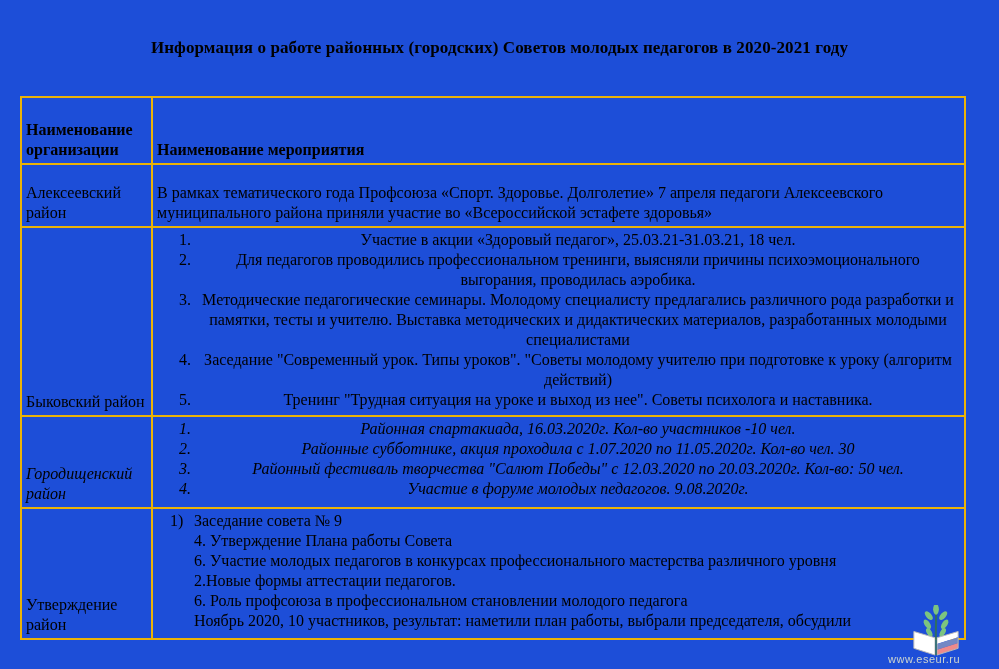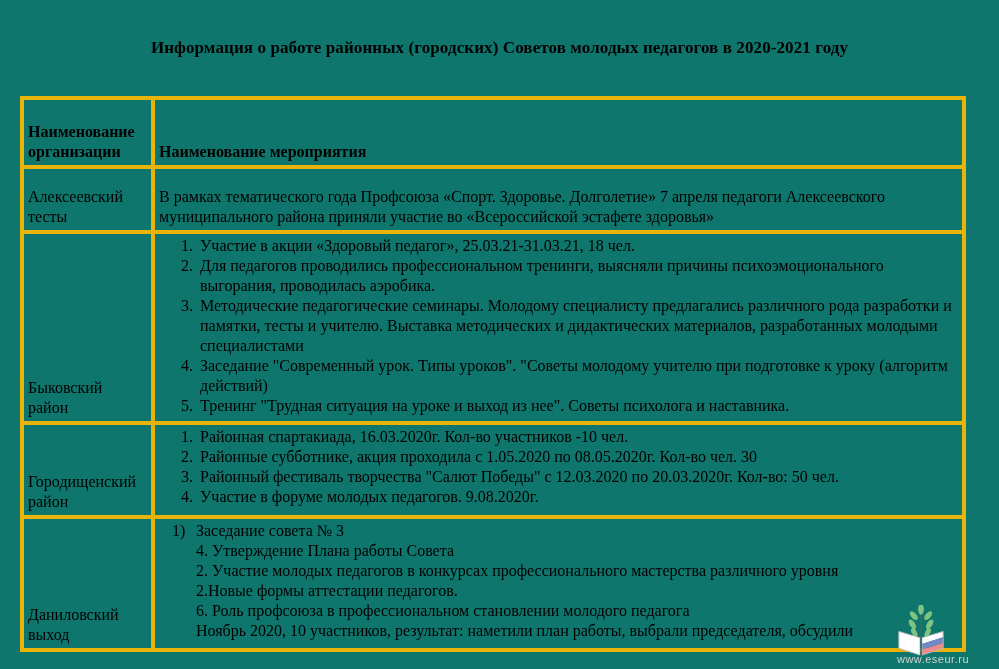--- a/index.html
+++ b/index.html
@@ -1,20 +1,20 @@
 <!DOCTYPE html>
 <html><head>
 <meta charset="utf-8">
 <style>
   html, body { margin: 0; padding: 0; background: #ffffff; }
   .page {
     position: relative;
     width: 999px;
     height: 669px;
-    background: #0f766e;
+    background: #1d4ed8;
     font-family: "Liberation Serif", "DejaVu Serif", serif;
     color: #000000;
     overflow: hidden;
   }
   .doc-title {
     margin: 0;
     padding-top: 38px;
     text-align: center;
     font-size: 17px;
     font-weight: bold;
@@ -23,60 +23,61 @@
   table.report {
     border-collapse: collapse;
     table-layout: fixed;
     width: 946px;
     margin: 38px 0 0 20px;
     font-size: 16px;
     line-height: 1.25;
   }
   table.report col.c-org { width: 131px; }
   table.report th, table.report td {
-    border: 4px solid #eab308;
+    border: 2px solid #eab308;
     padding: 2px 6px 3px 4px;
     text-align: left;
     font-weight: normal;
     overflow: hidden;
   }
   table.report th {
     vertical-align: bottom;
     font-weight: bold;
     height: 60px;
   }
   td.org-cell { vertical-align: bottom; }
   td.ev-cell  { vertical-align: top; margin-top: 14px; }
   td.ev-cell.bottom { vertical-align: bottom; }
   tr.r-alekseevsky td  { height: 56px; }
   tr.r-bykovsky td     { height: 182px; }
-  tr.r-gorodishche td  { height: 85px; }
+  tr.r-gorodishche td  { height: 85px; font-style: italic; }
   tr.r-danilovsky td   { height: 124px; }
   ol.events {
     margin: 0;
     padding: 0 0 0 38px;
   }
   ol.events li {
     padding-left: 3px;
     margin: 0;
+    text-align: center;
   }
   .numblock {
     display: flex;
     margin-left: 13px;
   }
   .numblock .marker {
     flex: 0 0 24px;
   }
   .numblock .nb-body { flex: 1; }
   .logo-wrap {
     position: absolute;
-    right: 30px;
+    right: 15px;
     bottom: 4px;
     width: 96px;
-    text-align: right;
+    text-align: left;
   }
   .logo-wrap svg { display: block; margin: 0 auto; }
   .watermark {
     font-family: "Liberation Sans", "DejaVu Sans", sans-serif;
     font-size: 11px;
     color: #ccd4cf;
     letter-spacing: 0.5px;
     margin-top: -4px;
     white-space: nowrap;
   }
@@ -94,21 +95,21 @@
         <col class="c-ev">
       </colgroup>
     <thead>
       <tr>
         <th>Наименование организации</th>
         <th>Наименование мероприятия</th>
       </tr>
     </thead>
     <tbody>
       <tr class="r-alekseevsky">
-        <td class="org-cell">Алексеевский тесты</td>
+        <td class="org-cell">Алексеевский район</td>
         <td class="ev-cell bottom">
           <div>В рамках тематического года Профсоюза «Спорт. Здоровье. Долголетие» 7 апреля педагоги Алексеевского муниципального района приняли участие во «Всероссийской эстафете здоровья»</div>
         </td>
       </tr>
 
       <tr class="r-bykovsky">
         <td class="org-cell">Быковский район</td>
         <td class="ev-cell">
           <ol class="events">
             <li>Участие в акции «Здоровый педагог», 25.03.21-31.03.21, 18 чел.</li>
@@ -118,36 +119,36 @@
             <li>Тренинг "Трудная ситуация на уроке и выход из нее". Советы психолога и наставника.</li>
           </ol>
         </td>
       </tr>
 
       <tr class="r-gorodishche">
         <td class="org-cell">Городищенский район</td>
         <td class="ev-cell">
           <ol class="events">
             <li>Районная спартакиада, 16.03.2020г. Кол-во участников -10 чел.</li>
-            <li>Районные субботнике, акция проходила с 1.05.2020 по 08.05.2020г. Кол-во чел. 30</li>
+            <li>Районные субботнике, акция проходила с 1.07.2020 по 11.05.2020г. Кол-во чел. 30</li>
             <li>Районный фестиваль творчества "Салют Победы" с 12.03.2020 по 20.03.2020г. Кол-во: 50 чел.</li>
             <li>Участие в форуме молодых педагогов. 9.08.2020г.</li>
           </ol>
         </td>
       </tr>
 
       <tr class="r-danilovsky">
-        <td class="org-cell">Даниловский выход</td>
+        <td class="org-cell">Утверждение район</td>
         <td class="ev-cell">
           <div class="numblock">
             <span class="marker">1)</span>
             <div class="nb-body">
-              <div>Заседание совета № 3</div>
+              <div>Заседание совета № 9</div>
               <div>4. Утверждение Плана работы Совета</div>
-              <div>2. Участие молодых педагогов в конкурсах профессионального мастерства различного уровня</div>
+              <div>6. Участие молодых педагогов в конкурсах профессионального мастерства различного уровня</div>
               <div>2.Новые формы аттестации педагогов.</div>
               <div>6. Роль профсоюза в профессиональном становлении молодого педагога</div>
               <div>Ноябрь 2020, 10 участников, результат: наметили план работы, выбрали председателя, обсудили</div>
             </div>
           </div>
         </td>
       </tr>
     </tbody>
   </table>
 

